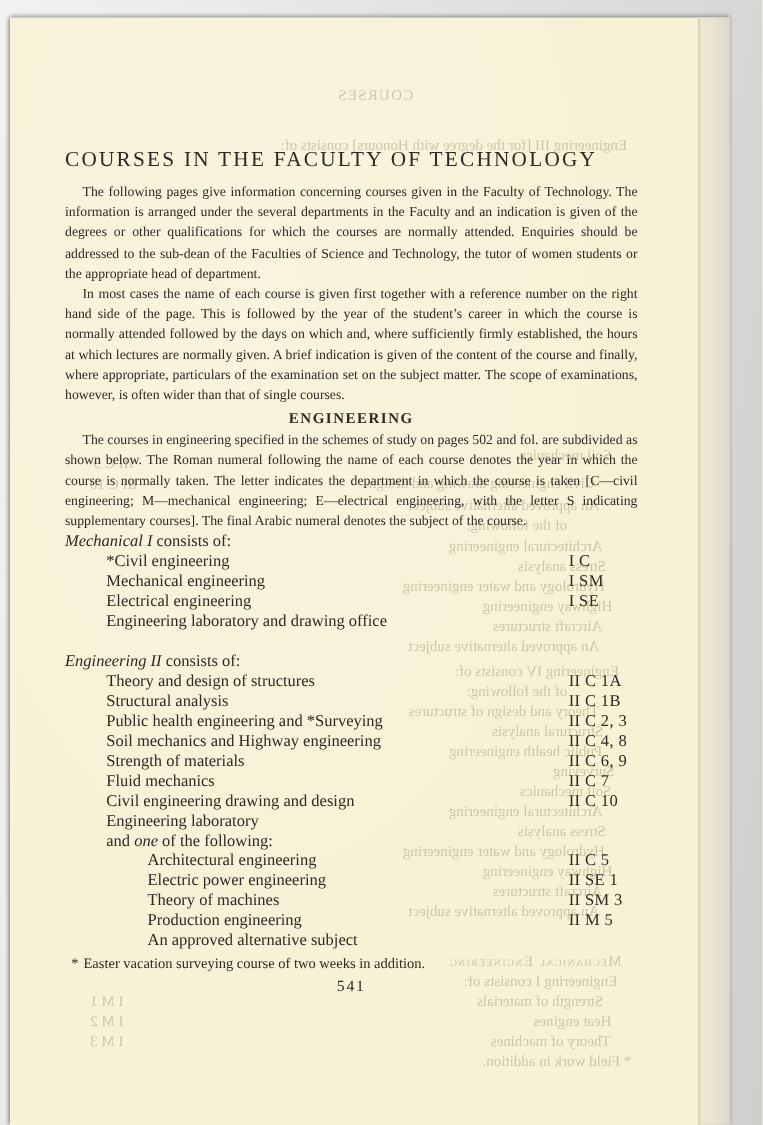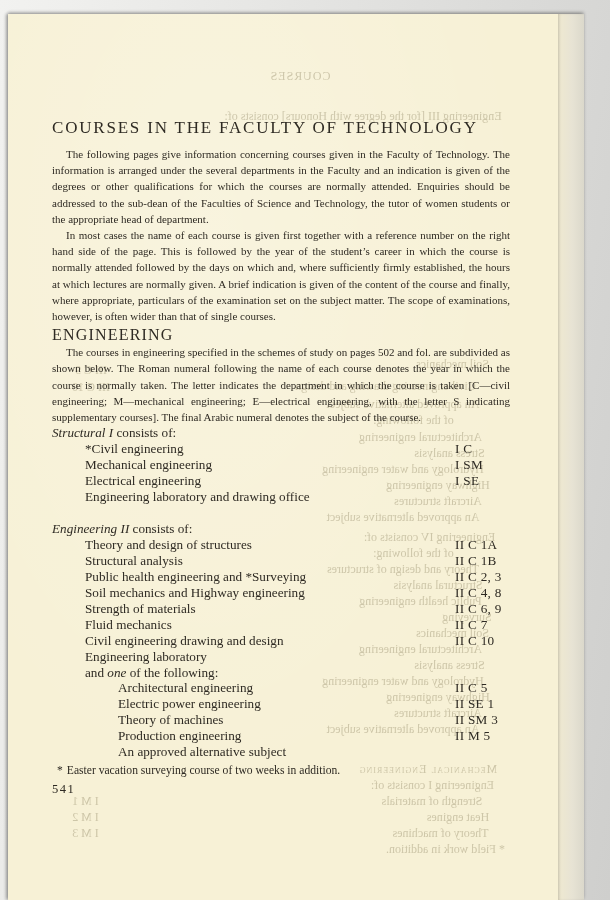--- a/index.html
+++ b/index.html
@@ -30,38 +30,38 @@
   .ghost.sc { font-variant:small-caps; letter-spacing:1px; }
   .content { position:absolute; left:44px; top:0; width:458px; }
   h1 {
     margin:104px 0 0; font-weight:normal; font-size:17px; line-height:20px;
     text-align:left; letter-spacing:1.8px; white-space:nowrap;
   }
   p.body { margin:0; font-size:11px; line-height:16.2px; text-align:justify; }
   h1 + p.body { margin-top:8px; }
   .ind { text-indent:14px; }
   h2 {
-    margin:2px 0 1px; font-weight:normal; font-size:16px; line-height:17px;
-    letter-spacing:1.2px;
+    margin:2px 0 1px; font-weight:bold; font-size:12px; line-height:17px;
+    text-align:center; letter-spacing:1.2px;
   }
   h3 {
     margin:2px 0 0; font-weight:normal; font-size:13.8px; line-height:16.2px;
     font-variant:small-caps; letter-spacing:0.6px; word-spacing:4px;
   }
   .group-title { font-size:13.2px; line-height:16.2px; }
   .group-title .em { font-style:italic; }
   .group + .group { margin-top:16px; }
   .row { position:relative; font-size:13.2px; line-height:15.9px; }
   .row.i1 { padding-left:33px; }
   .row.i2 { padding-left:66px; }
   .row .ref { position:absolute; left:403px; top:0; white-space:nowrap; letter-spacing:0.3px; }
   .row .em { font-style:italic; }
   .footnote { margin:4px 0 0 5px; font-size:11.6px; line-height:14px; }
   .fn-star { margin-right:4px; }
-  .pageno { margin-top:4px; text-align:left; font-size:12.5px; letter-spacing:1.5px; }
+  .pageno { margin-top:4px; text-align:center; font-size:12.5px; letter-spacing:1.5px; }
 </style>
 </head>
 <body>
 
 <div class="page">
   <div class="ghost-layer" id="ghost-layer">
       <div class="ghost sc" style="left: 247px; top: 56px; width: 90px;">COURSES</div>
       <div class="ghost" style="left: 190px; top: 96px; width: 330px;">Engineering III [for the degree with Honours] consists of:</div>
       <div class="ghost" style="left: 404px; top: 344px; width: 81px;">Soil mechanics</div>
       <div class="ghost" style="left: 48px; top: 350px; width: 70px;">III C 9</div>
@@ -99,21 +99,21 @@
       <div class="ghost" style="left: 370px; top: 829px; width: 135px;">* Field work in addition.</div>
     </div>
   <div class="content">
     <h1>COURSES IN THE FACULTY OF TECHNOLOGY</h1>
     <p class="body ind">The following pages give information concerning courses given in the Faculty of Technology. The information is arranged under the several departments in the Faculty and an indication is given of the degrees or other qualifications for which the courses are normally attended. Enquiries should be addressed to the sub-dean of the Faculties of Science and Technology, the tutor of women students or the appropriate head of department.</p>
     <p class="body ind">In most cases the name of each course is given first together with a reference number on the right hand side of the page. This is followed by the year of the student’s career in which the course is normally attended followed by the days on which and, where sufficiently firmly established, the hours at which lectures are normally given. A brief indication is given of the content of the course and finally, where appropriate, particulars of the examination set on the subject matter. The scope of examinations, however, is often wider than that of single courses.</p>
     <h2>ENGINEERING</h2>
     <p class="body ind">The courses in engineering specified in the schemes of study on pages 502 and fol. are subdivided as shown below. The Roman numeral following the name of each course denotes the year in which the course is normally taken. The letter indicates the department in which the course is taken [C—civil engineering; M—mechanical engineering; E—electrical engineering, with the letter S indicating supplementary courses]. The final Arabic numeral denotes the subject of the course.</p>
     <div id="course-groups">
         <div class="group">
-          <div class="group-title"><span class="em">Structural I</span><span> consists of:</span></div>
+          <div class="group-title"><span class="em">Mechanical I</span><span> consists of:</span></div>
           <div class="row i1"><span>*Civil engineering</span><span class="ref">I C</span></div>
           <div class="row i1"><span>Mechanical engineering</span><span class="ref">I SM</span></div>
           <div class="row i1"><span>Electrical engineering</span><span class="ref">I SE</span></div>
           <div class="row i1"><span>Engineering laboratory and drawing office</span></div>
         </div>
         <div class="group">
           <div class="group-title"><span class="em">Engineering II</span><span> consists of:</span></div>
           <div class="row i1"><span>Theory and design of structures</span><span class="ref">II C 1A</span></div>
           <div class="row i1"><span>Structural analysis</span><span class="ref">II C 1B</span></div>
           <div class="row i1"><span>Public health engineering and *Surveying</span><span class="ref">II C 2, 3</span></div>

